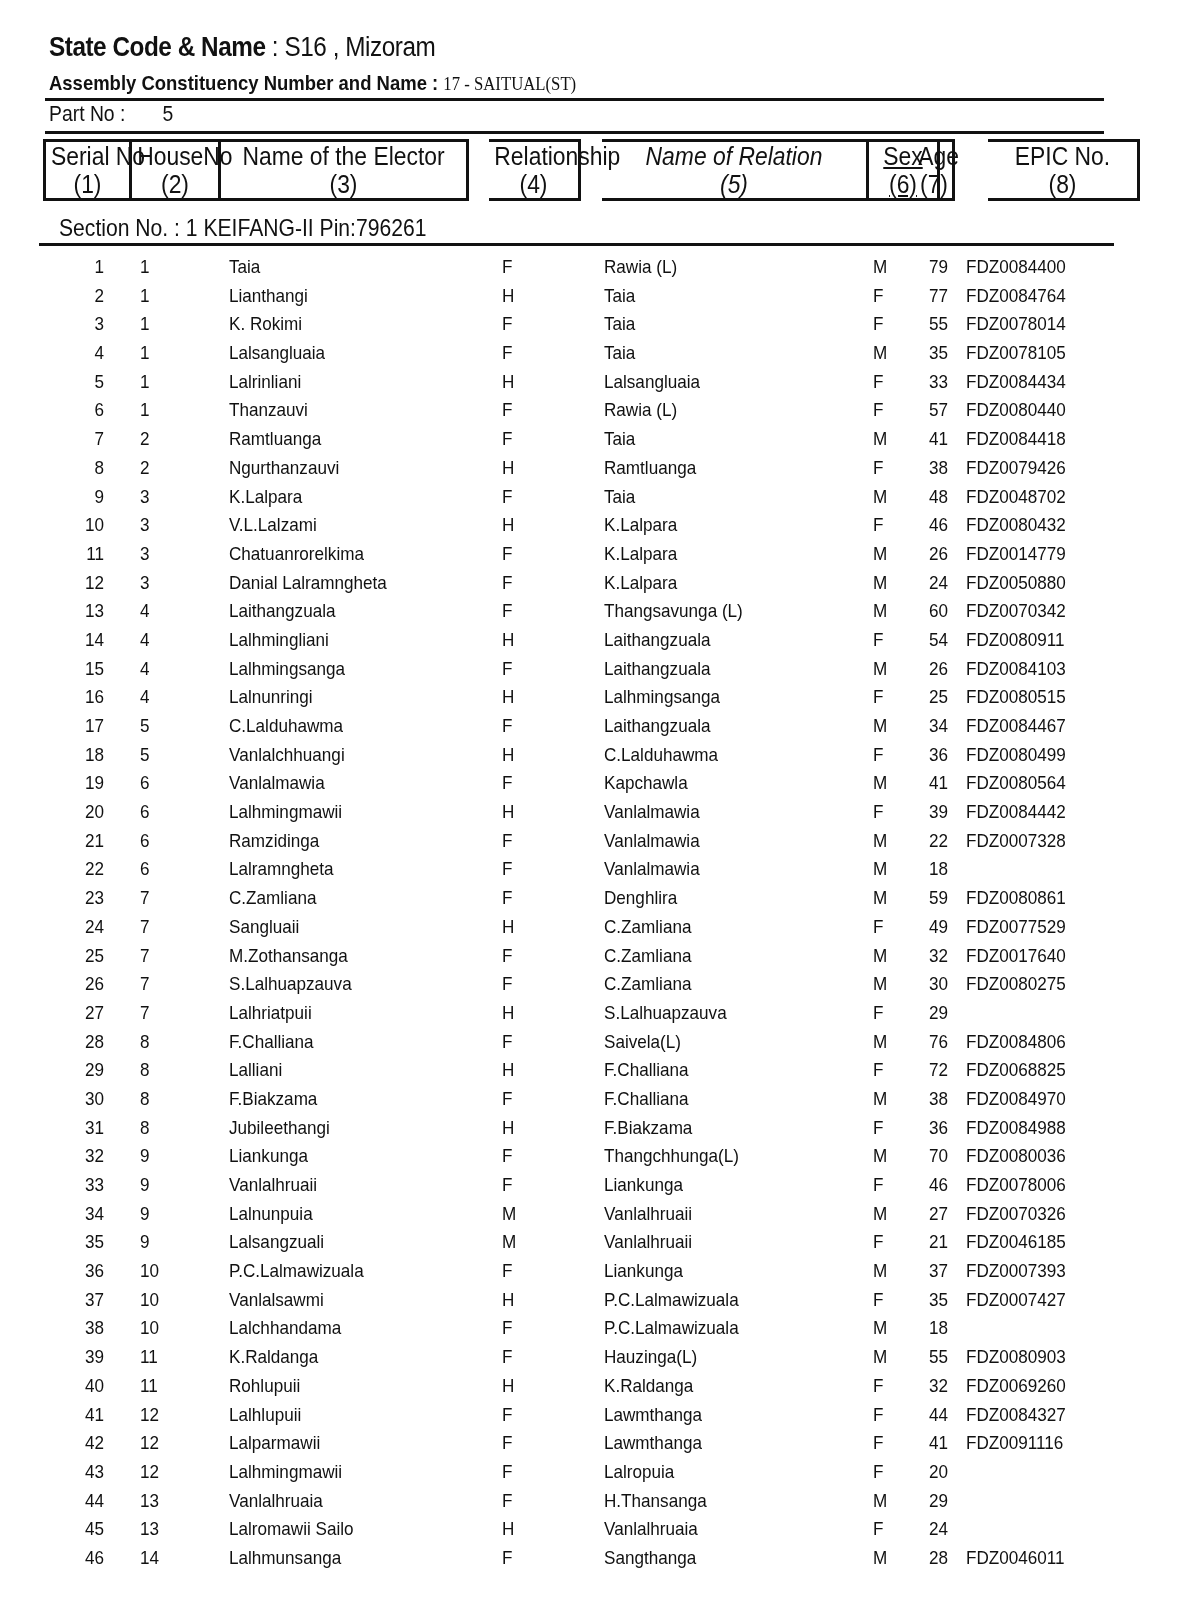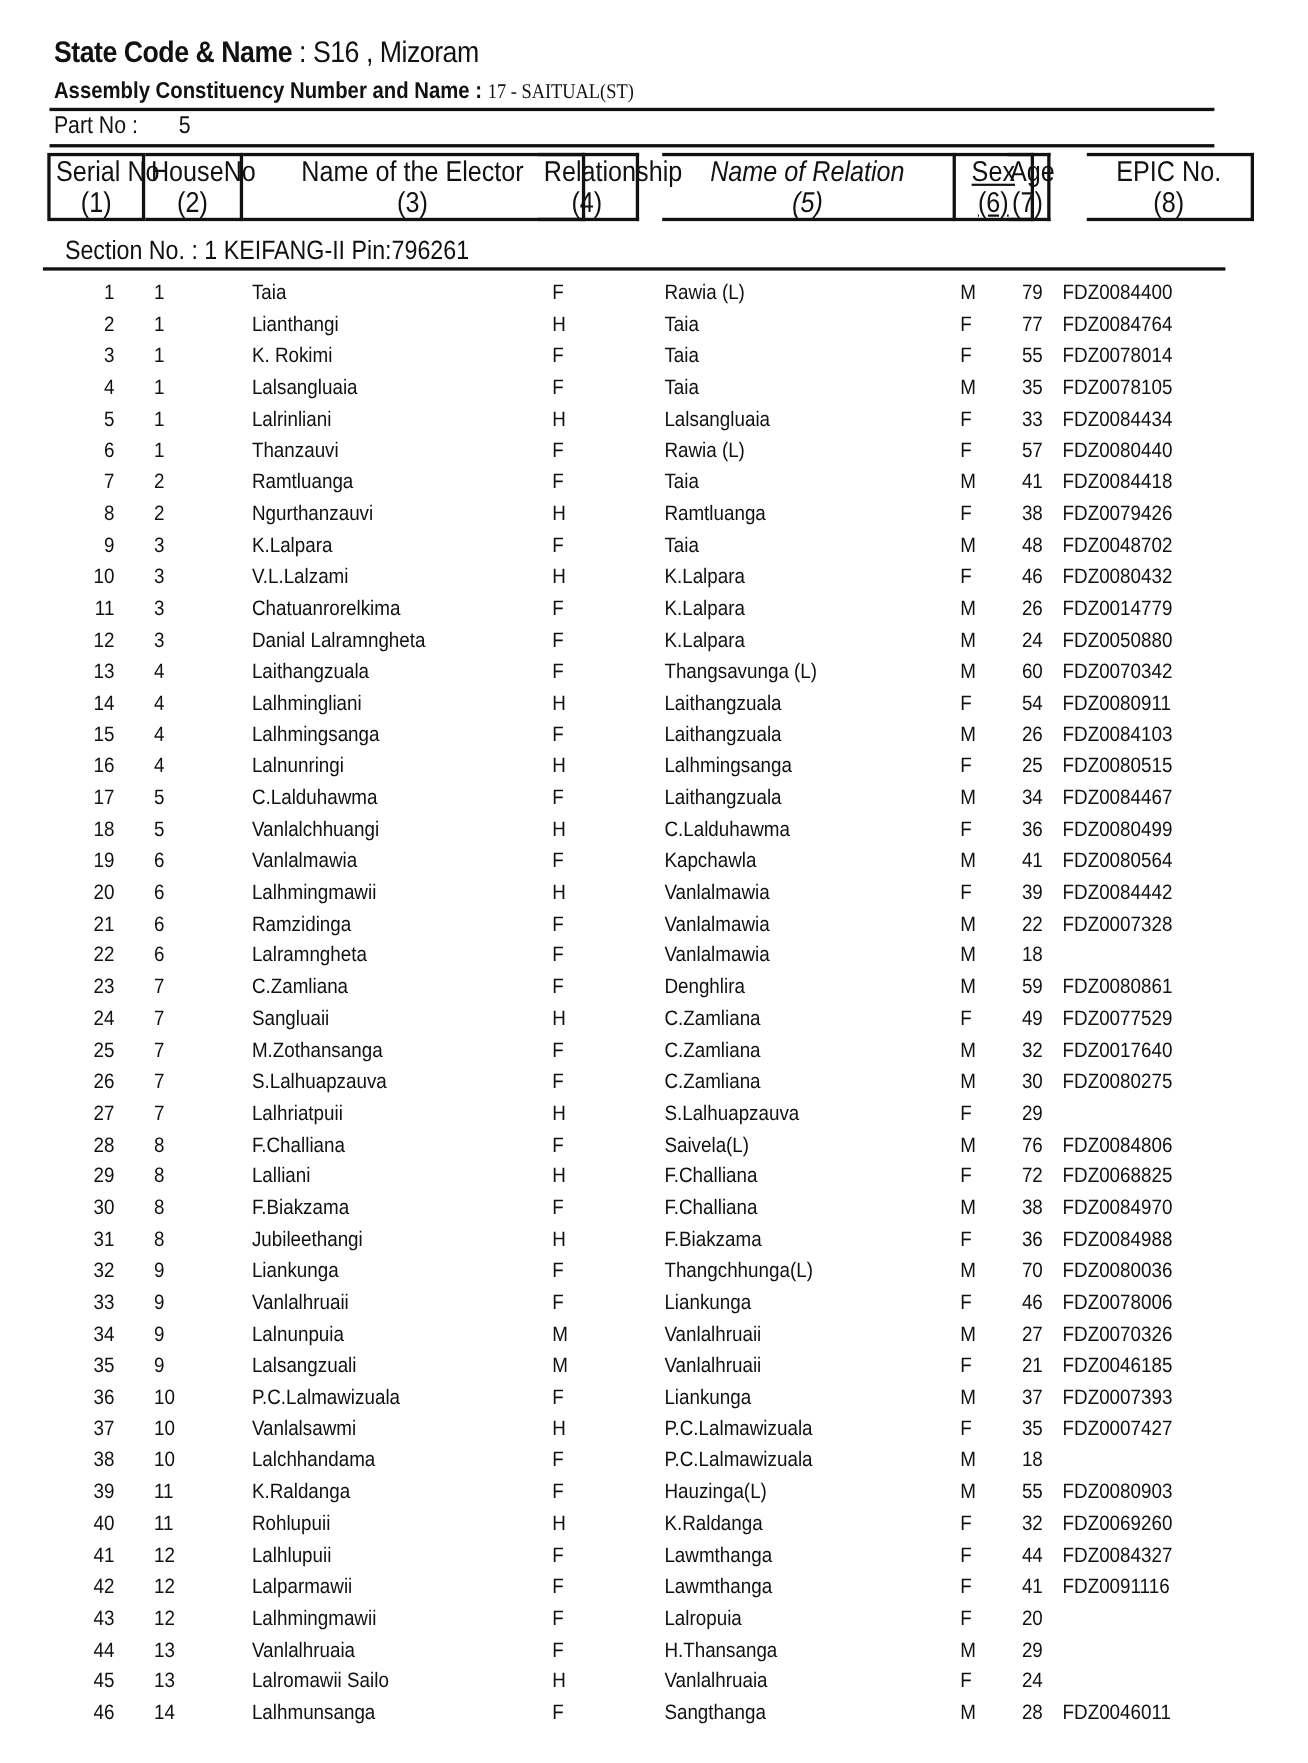--- a/index.html
+++ b/index.html
@@ -71,21 +71,21 @@
 
 <div>
   <div class="col-header" style="left:43px; width:89px;">
     <span class="t">Serial No</span>
     <span class="t">(1)</span>
   </div>
   <div class="col-header" style="left:132px; width:89px;">
     <span class="t">HouseNo</span>
     <span class="t">(2)</span>
   </div>
-  <div class="col-header" style="left:221px; width:311px;">
+  <div class="col-header" style="left:221px; width:248px;">
     <span class="t">Name of the Elector</span>
     <span class="t">(3)</span>
   </div>
   <div class="col-header" style="left:489px; width:92px;">
     <span class="t">Relationship</span>
     <span class="t">(4)</span>
   </div>
   <div class="col-header" style="left:602px; width:267px;font-style:italic;">
     <span class="t">Name of Relation</span>
     <span class="t">(5)</span>

